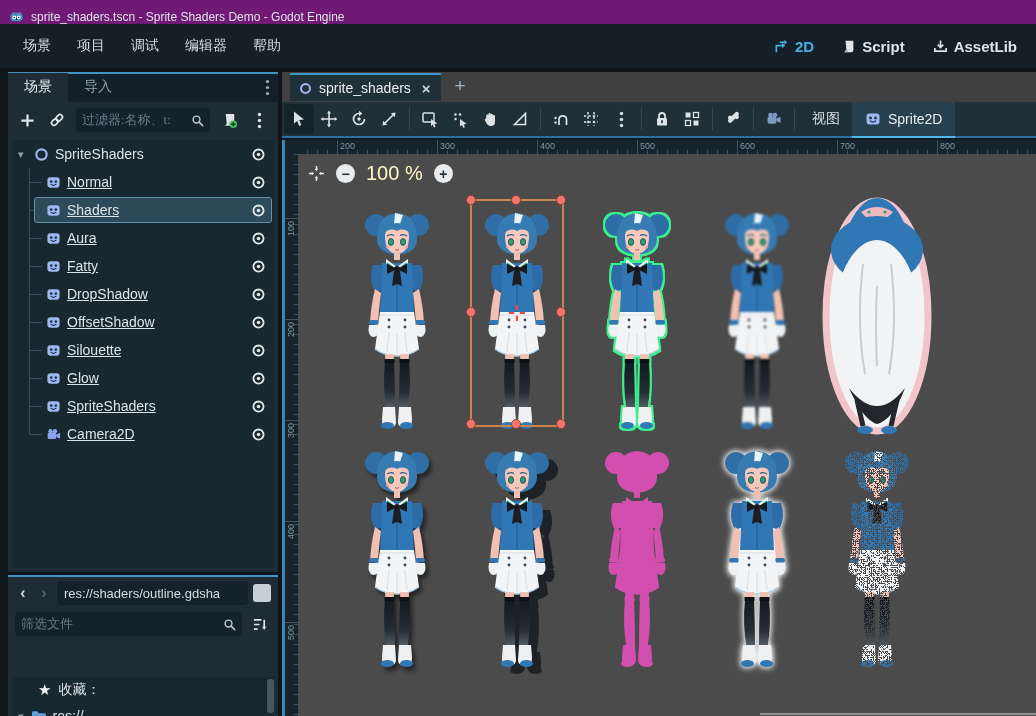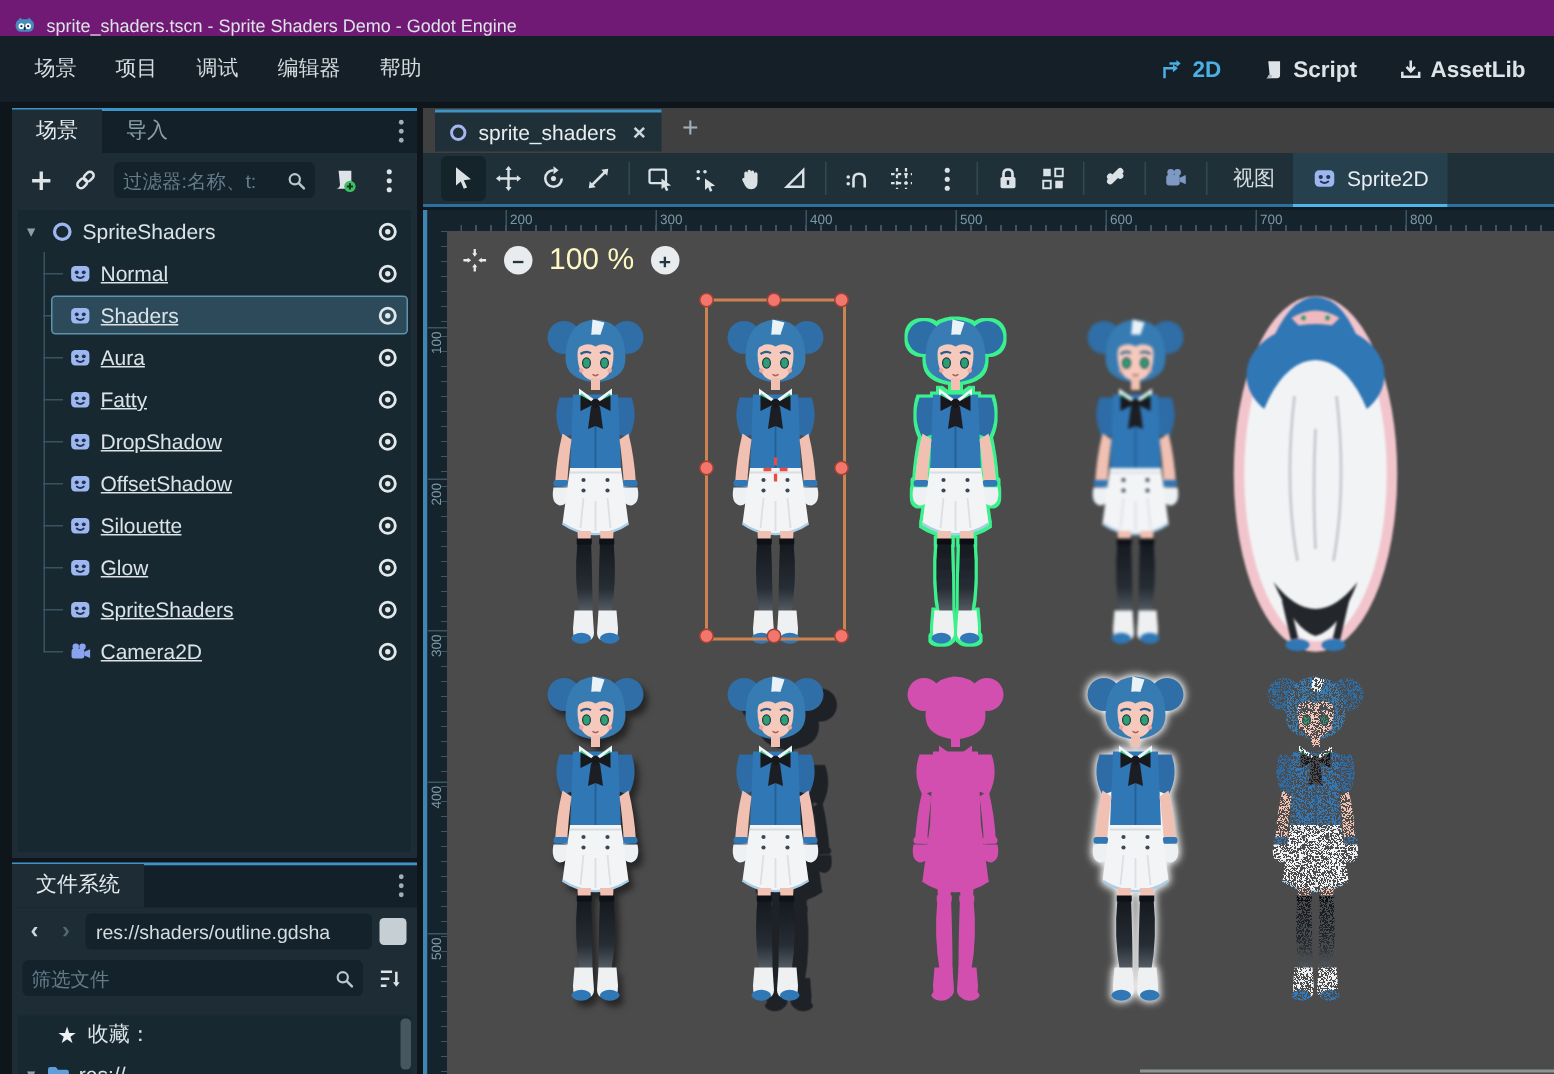--- a/index.html
+++ b/index.html
@@ -25,21 +25,21 @@
 .dock-tabs { height:28px; background:#13202a; display:flex; align-items:flex-end; color:#8ea1ab; font-size:14px; }
 .dock-tab { padding:5px 16px 6px 16px; }
 .dock-tab.active { background:#1d2c35; color:#e6ebee; }
 .dock-menu { margin-left:auto; padding:6px 8px; }
 
 .dock-toolbar { height:36px; display:flex; align-items:center; gap:8px; padding:0 8px; }
 .tool-btn { display:flex; align-items:center; justify-content:center; width:22px; height:22px; flex:none; }
 .filter-box { flex:1; height:24px; background:#14222b; border:none; border-radius:4px;
   display:flex; align-items:center; padding:0 6px; min-width:0; }
 .filter-box input { flex:1; min-width:0; background:transparent; border:none; outline:none;
-  color:#14b8a6; font-size:13px; font-family:Liberation Sans, sans-serif; }
+  color:#14b8a6; font-size:13px; font-family:Liberation Serif, serif; }
 .filter-box input::placeholder { color:#647c89; }
 
 #scene-tree { position:absolute; left:4px; right:4px; top:66px; bottom:4px; background:#182831; overflow:hidden; }
 .trow { position:relative; height:28px; display:flex; align-items:center; gap:6px; color:#dbe3e7; font-size:14px; }
 .trow .tlabel { white-space:nowrap; overflow:hidden; }
 .trow .eye { margin-left:auto; margin-right:8px; display:flex; }
 .trow.child { padding-left:34px;text-decoration:underline; }
 .trow.root { padding-left:6px; }
 .trow.child::before { content:""; position:absolute; left:17px; top:0; width:12px; height:14px;
   border-left:1px solid #3a5260; border-bottom:1px solid #3a5260; }
@@ -63,21 +63,21 @@
 
 
 #viewport { position:absolute; left:282px; top:72px; width:754px; height:644px; background:#0f1a21; }
 .vtabbar { height:30px; background:#404040; display:flex; align-items:center; }
 .scene-tab { display:flex; align-items:center; gap:7px; background:#1f3039; border-top:2px solid #3f94c6;
   height:28px; padding:0 10px 0 9px; color:#e8edef; font-size:14px; margin-left:8px; }
 .scene-tab .close { color:#cfd8dc; font-size:15px; font-weight:bold; padding-left:4px; }
 .newtab { color:#9fb0b9; font-size:19px; padding:0 14px 3px 14px; }
 
 .vtoolbar { height:36px; background:#1f3039; border-bottom:2px solid #2d6f9f; display:flex; align-items:center;
-  padding-left:12px; color:#d5dce0; font-size:14px; }
+  padding-left:2px; color:#d5dce0; font-size:14px; }
 .vtool { width:30px; height:30px; display:flex; align-items:center; justify-content:center; flex:none; }
 .vtool.active { background:#15232b; border-radius:4px; }
 .vsep { width:1px; height:22px; background:#33485392; background:#334853; margin:0 5px; flex:none; }
 .view-menu { padding:0 12px; }
 .ctx-tab { display:flex; align-items:center; gap:7px; height:36px; padding:0 13px; background:#27404e;
   border-bottom:2px solid #4fb6ec; margin-bottom:-2px; color:#e8edef; }
 
 .vmain { position:absolute; left:0; top:68px; width:754px; height:576px; border-left:3px solid #3e86b1;
   display:grid; grid-template-columns:13px 738px; grid-template-rows:14px 562px; }
 .rcorner { background:#15242c; }
@@ -502,30 +502,20 @@
             <svg class="ic" width="15" height="15" viewBox="0 0 16 16">
               <circle cx="8" cy="8" r="5.4" fill="none" stroke="#e2e8ea" stroke-width="2"></circle>
               <circle cx="8" cy="8" r="1.9" fill="#e2e8ea"></circle>
             </svg>
           </span>
         </div>
       </div>
   </div>
 
   <div class="dock" id="fs-dock">
-    <div class="dock-tabs">
-      <span class="dock-tab active">文件系统</span>
-      <span class="dock-menu">
-        <svg class="ic" width="5" height="17" viewBox="0 0 5 17">
-            <circle cx="2.5" cy="2.5" r="1.6" fill="#9fb0b9"></circle>
-            <circle cx="2.5" cy="8.5" r="1.6" fill="#9fb0b9"></circle>
-            <circle cx="2.5" cy="14.5" r="1.6" fill="#9fb0b9"></circle>
-          </svg>
-      </span>
-    </div>
     <div class="fs-nav">
       <span class="nav-arrow">‹</span>
       <span class="nav-arrow dim">›</span>
       <span class="path-box">
         <input type="text" value="res://shaders/outline.gdsha" style="">
       </span>
       <span class="square-btn"></span>
     </div>
     <div class="fs-filter">
       <span class="filter-box">

